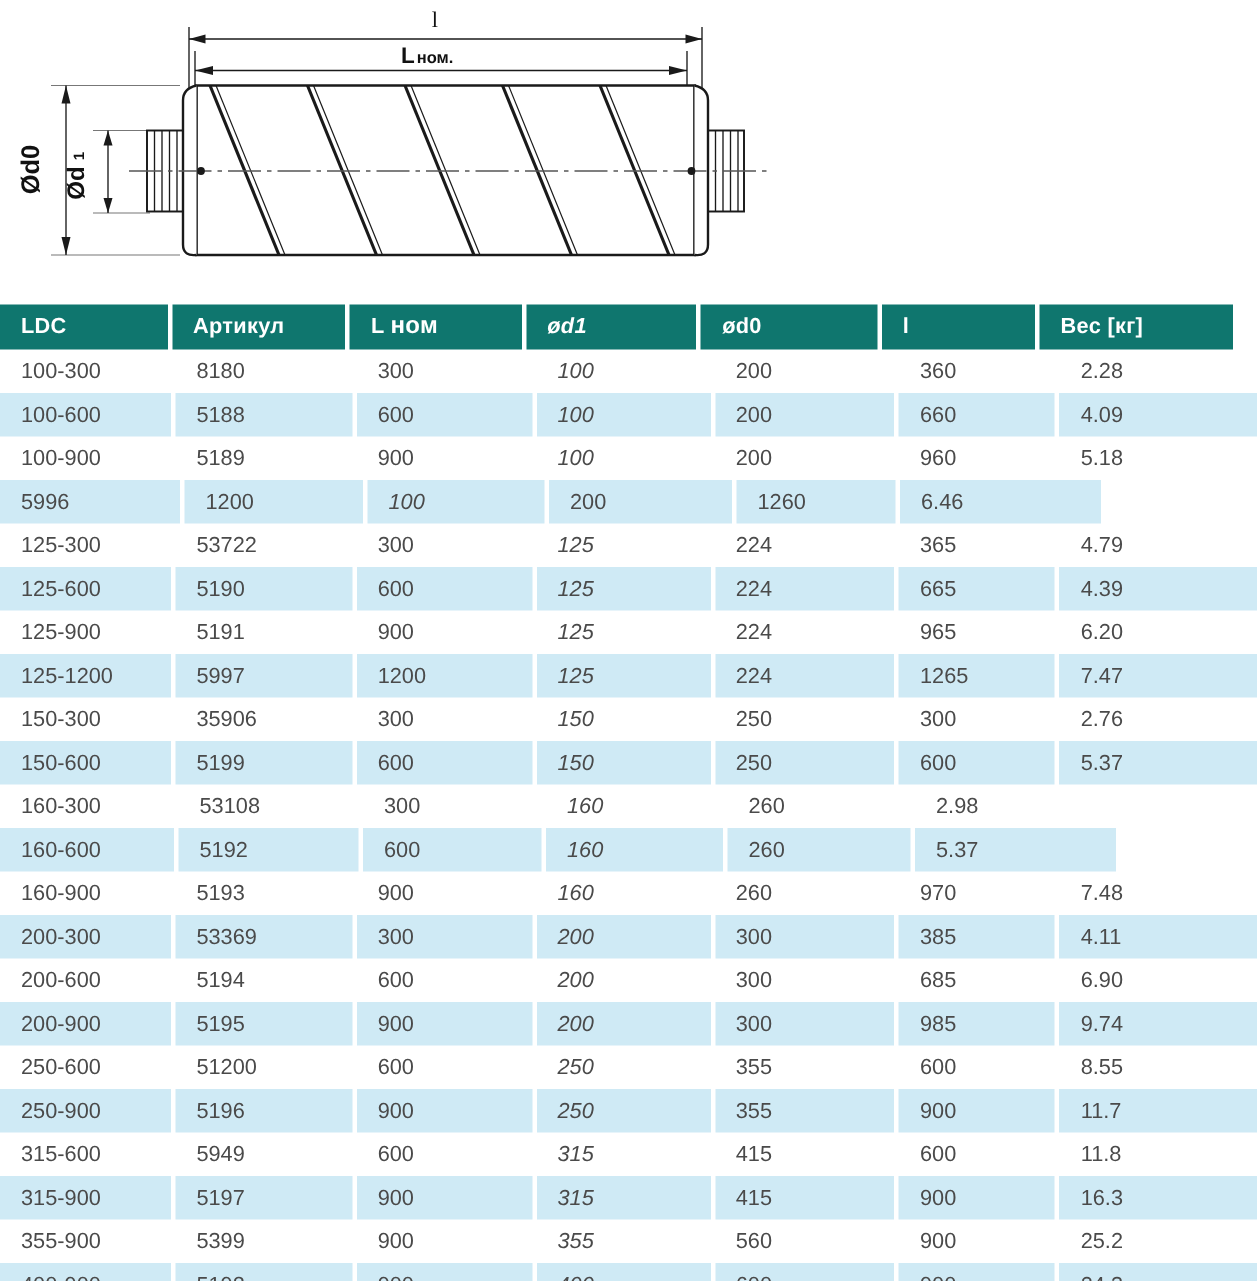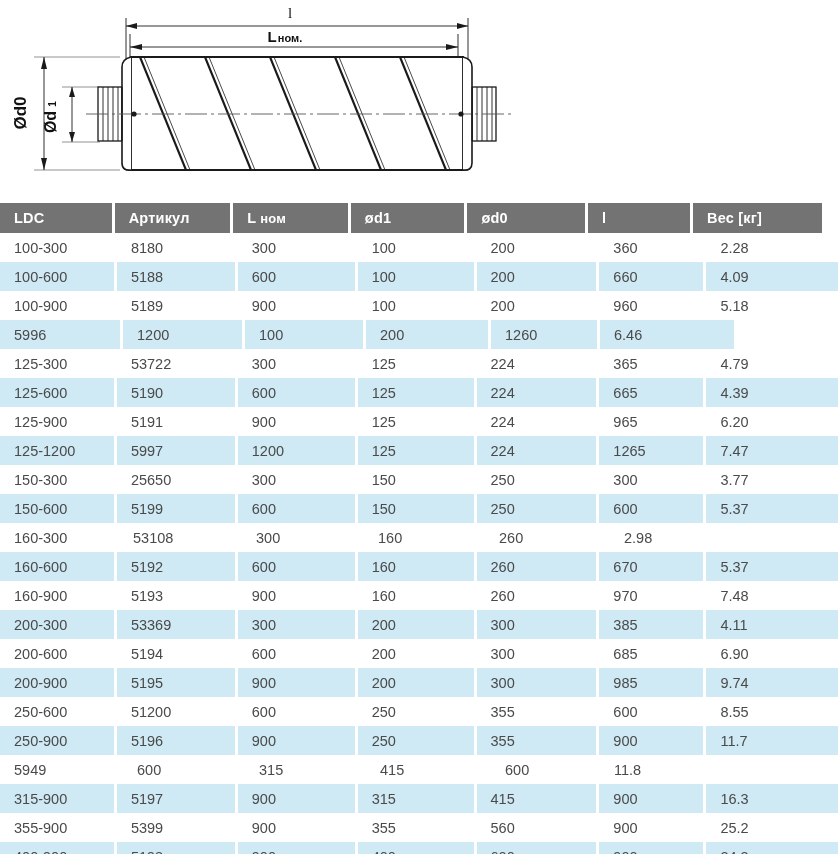--- a/index.html
+++ b/index.html
@@ -32,34 +32,34 @@
     left: 0;
     top: 203px;
     width: 838px;
   }
   .table-header {
     display: flex;
     height: 30px;
     background: #ffffff;
   }
   .table-header .hcell {
-    background: #737373;
+    background: #0f766e;
     color: #ffffff;
     font-size: 14.5px;
     font-weight: bold;
     display: flex;
     align-items: center;
     padding-left: 14px;
     box-sizing: border-box;
     margin-right: 3px;
     letter-spacing: 0.2px;
   }
   .table-header .hcell:last-child { margin-right: 16px; }
   .hcell .sub-small {
-    font-size: 13px;
+    font-size: 16px;
     margin-left: 4px;
     font-weight: bold;
   }
 
   .table-body { background: #ffffff; }
   .trow {
     display: flex;
     height: 29px;
   }
   .trow .cell {
@@ -74,21 +74,21 @@
   }
   .trow .cell:last-child { margin-right: 0; }
   .trow.alt .cell {
     background: #cfeaf5;
   }
 
   
   .c0 { width: 116px; }
   .c1 { width: 120px; }
   .c2 { width: 119px; }
-  .c3 { width: 118px; }
+  .c3 { width: 118px; font-style: italic; }
   .c4 { width: 122px; }
   .c5 { width: 106px; }
   .c6 { width: 134px; }
 </style>
 </head>
 <body>
 
 <div id="diagram-area">
   <svg id="diagram-svg" width="838" height="200" viewBox="0 0 838 200">
 
@@ -271,26 +271,26 @@
         <div class="cell c0">125-1200</div>
         <div class="cell c1">5997</div>
         <div class="cell c2">1200</div>
         <div class="cell c3">125</div>
         <div class="cell c4">224</div>
         <div class="cell c5">1265</div>
         <div class="cell c6">7.47</div>
       </div>
       <div class="trow">
         <div class="cell c0">150-300</div>
-        <div class="cell c1">25650</div>
+        <div class="cell c1">35906</div>
         <div class="cell c2">300</div>
         <div class="cell c3">150</div>
         <div class="cell c4">250</div>
         <div class="cell c5">300</div>
-        <div class="cell c6">3.77</div>
+        <div class="cell c6">2.76</div>
       </div>
       <div class="trow alt">
         <div class="cell c0">150-600</div>
         <div class="cell c1">5199</div>
         <div class="cell c2">600</div>
         <div class="cell c3">150</div>
         <div class="cell c4">250</div>
         <div class="cell c5">600</div>
         <div class="cell c6">5.37</div>
       </div>
@@ -301,21 +301,20 @@
         <div class="cell c3">160</div>
         <div class="cell c4">260</div>
         <div class="cell c6">2.98</div>
       </div>
       <div class="trow alt">
         <div class="cell c0">160-600</div>
         <div class="cell c1">5192</div>
         <div class="cell c2">600</div>
         <div class="cell c3">160</div>
         <div class="cell c4">260</div>
-        <div class="cell c5">670</div>
         <div class="cell c6">5.37</div>
       </div>
       <div class="trow">
         <div class="cell c0">160-900</div>
         <div class="cell c1">5193</div>
         <div class="cell c2">900</div>
         <div class="cell c3">160</div>
         <div class="cell c4">260</div>
         <div class="cell c5">970</div>
         <div class="cell c6">7.48</div>
@@ -359,20 +358,21 @@
       <div class="trow alt">
         <div class="cell c0">250-900</div>
         <div class="cell c1">5196</div>
         <div class="cell c2">900</div>
         <div class="cell c3">250</div>
         <div class="cell c4">355</div>
         <div class="cell c5">900</div>
         <div class="cell c6">11.7</div>
       </div>
       <div class="trow">
+        <div class="cell c0">315-600</div>
         <div class="cell c1">5949</div>
         <div class="cell c2">600</div>
         <div class="cell c3">315</div>
         <div class="cell c4">415</div>
         <div class="cell c5">600</div>
         <div class="cell c6">11.8</div>
       </div>
       <div class="trow alt">
         <div class="cell c0">315-900</div>
         <div class="cell c1">5197</div>

